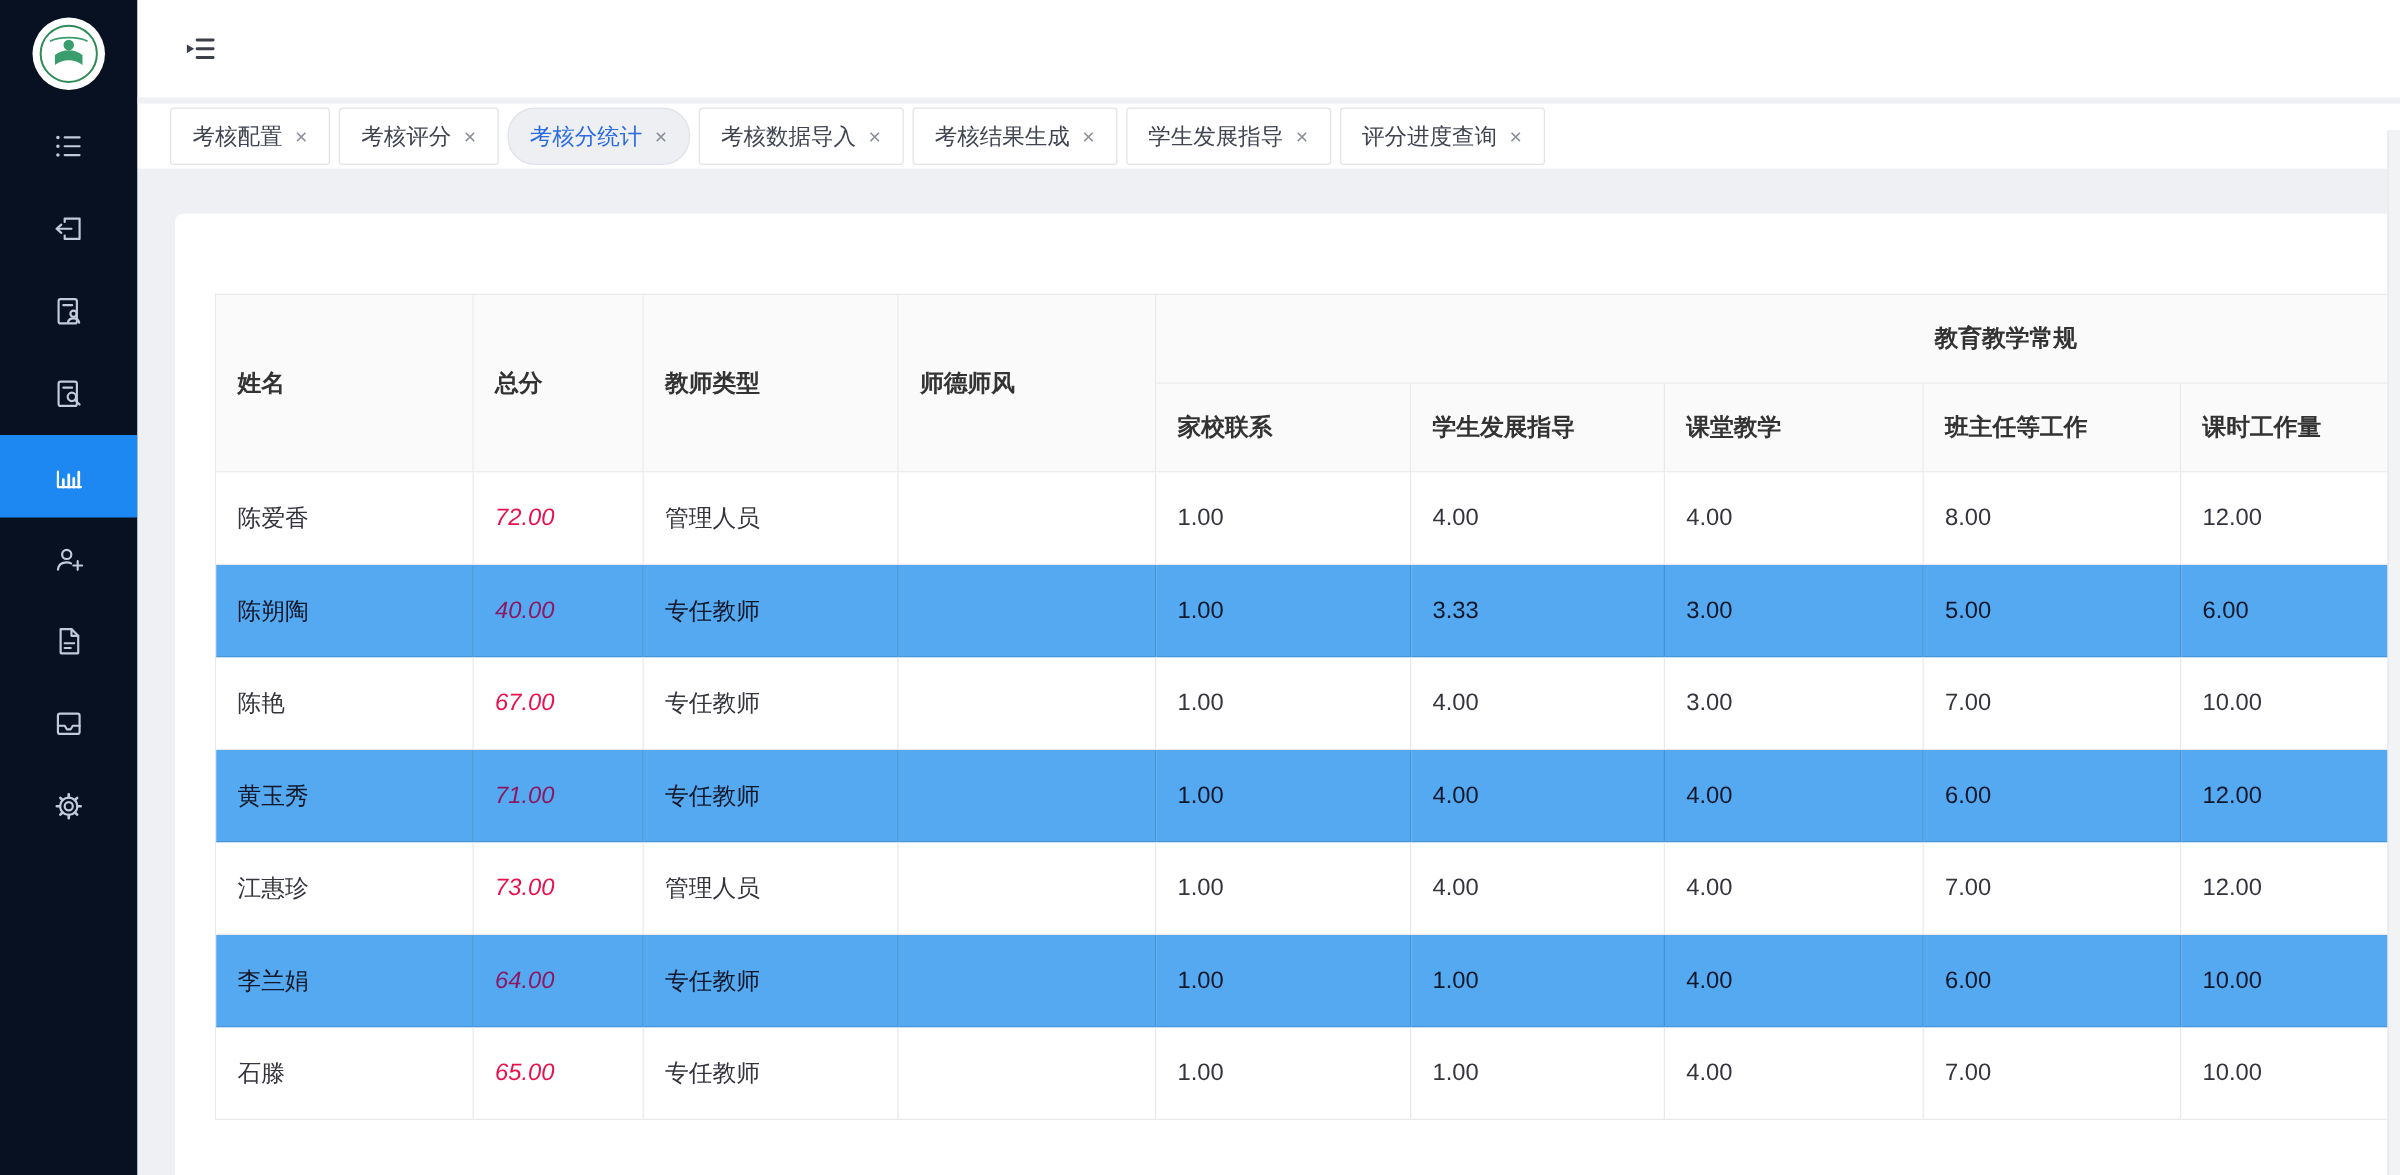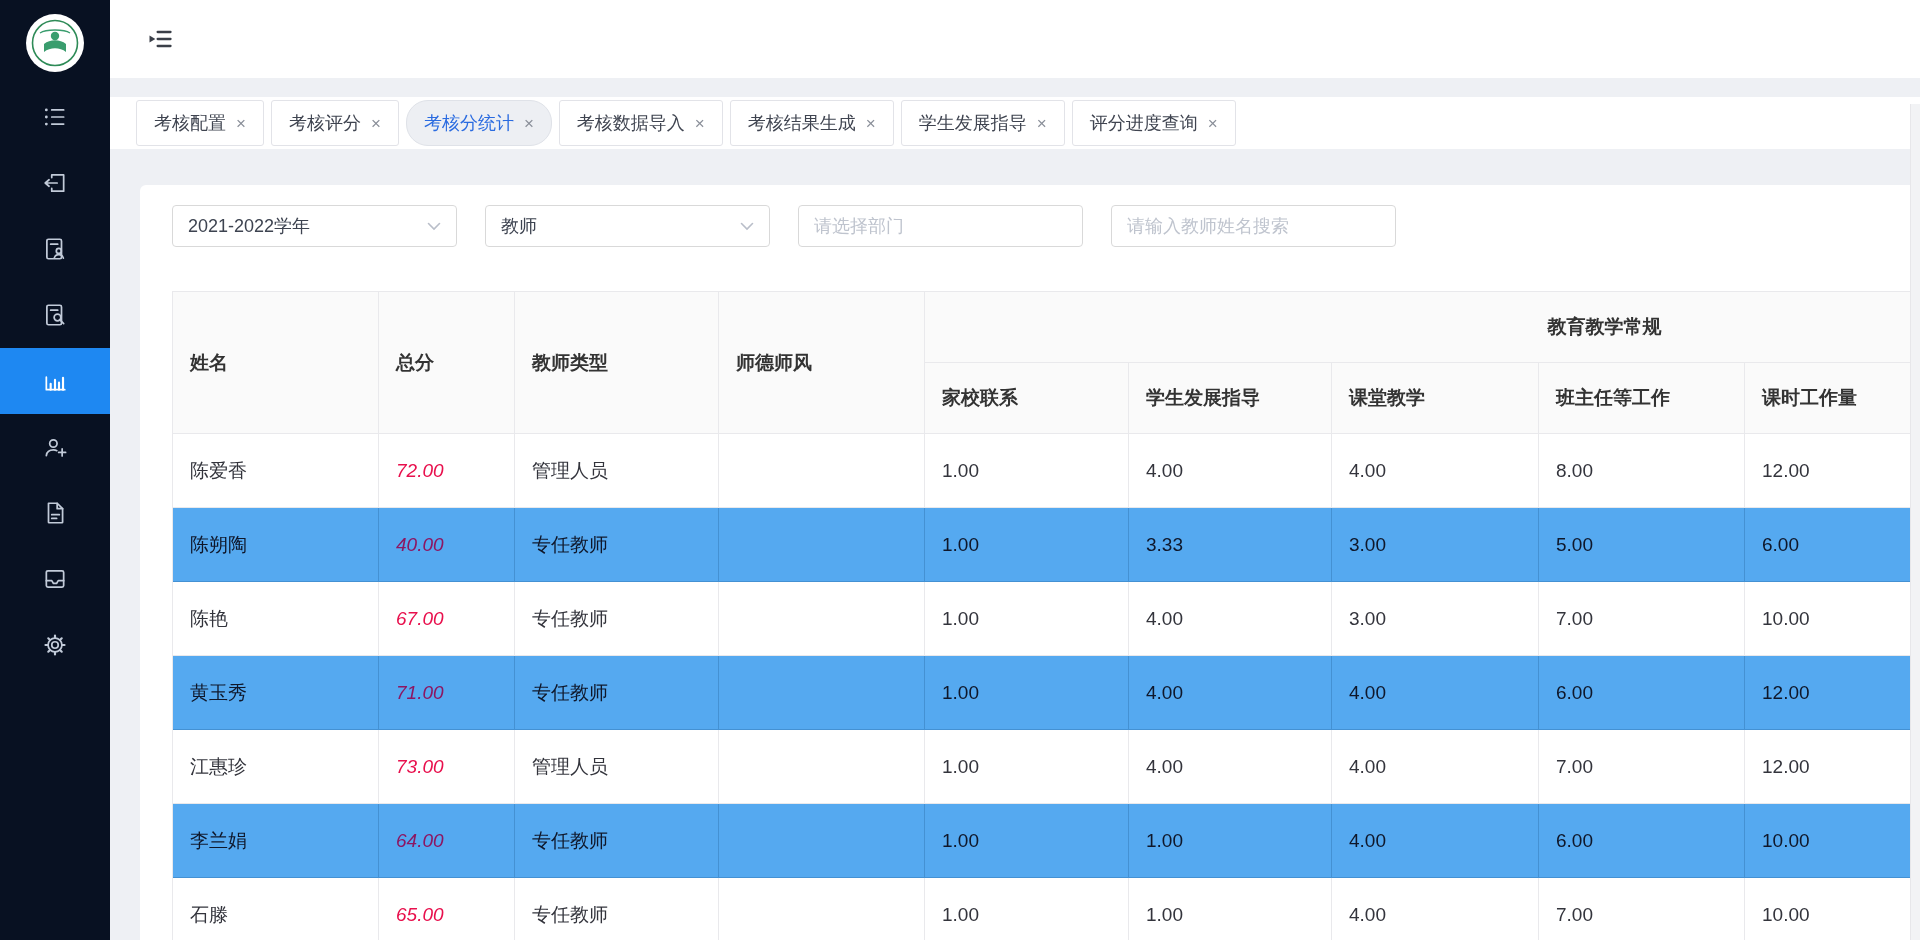--- a/index.html
+++ b/index.html
@@ -13,21 +13,21 @@
   .nav { margin-top:12px; width:100%; }
   .nav-item { width:100%; height:66px; display:flex; align-items:center; justify-content:center; color:#c2cbd9; cursor:pointer; }
   .nav-item.active { background:var(--accent-blue); color:#ffffff; }
   .nav-item svg { display:block; }
 
   
   .main { flex:1; display:flex; flex-direction:column; min-width:0; }
   .topbar { height:83px; background:#fff; border-bottom:5px solid #eef0f4; display:flex; align-items:center; padding-left:36px; }
   .collapse { color:#3a3f48; cursor:pointer; display:flex; }
 
-  .tabbar { height:52px; background:#fff; display:flex; align-items:center; padding-left:26px;margin-top:14px; }
+  .tabbar { height:52px; background:#fff; display:flex; align-items:center; padding-left:26px; }
   .tab { display:flex; align-items:center; height:46px; padding:0 17px; margin-right:7px; background:#fff; border:1px solid #e2e3e8; border-radius:3px; color:#3f4450; cursor:pointer; white-space:nowrap; }
   .tab .tab-close { margin-left:10px; color:#8a8f99; font-size:17px; line-height:1; }
   .tab.active { background:#edeff3; color:var(--tab-active); border-color:#dfe2e8;border-radius:22px; }
 
   .page { flex:1; background:#eef0f4; padding:36px 0 0 30px; position:relative; min-height:0; }
   .card { background:#fff; border-radius:6px 0 0 0; height:100%; padding:20px 0 0 32px; overflow:hidden; }
 
   
   .filters { display:flex; gap:28px; }
   .f-box { width:285px; height:42px; border:1px solid #d9d9d9; border-radius:4px; background:#fff; display:flex; align-items:center; justify-content:space-between; padding:0 15px; color:#3d4350; cursor:pointer; }
@@ -185,40 +185,20 @@
           <span class="tab-close">×</span>
         </div>
         <div class="tab">
           <span class="tab-label">评分进度查询</span>
           <span class="tab-close">×</span>
         </div>
       </div>
 
     <div class="page">
       <div class="card">
-        <div class="filters">
-            <div class="f-box">
-              <span class="f-val">2021-2022学年</span>
-              <span class="chev">
-                <svg width="14" height="9" viewBox="0 0 14 9" fill="none" stroke="currentColor" stroke-width="1.6" stroke-linecap="round">
-                  <path d="M1.5 1.5 L7 7 L12.5 1.5"></path>
-                </svg>
-              </span>
-            </div>
-            <div class="f-box">
-              <span class="f-val">教师</span>
-              <span class="chev">
-                <svg width="14" height="9" viewBox="0 0 14 9" fill="none" stroke="currentColor" stroke-width="1.6" stroke-linecap="round">
-                  <path d="M1.5 1.5 L7 7 L12.5 1.5"></path>
-                </svg>
-              </span>
-            </div>
-            <input class="f-input" type="text" placeholder="请选择部门" style="">
-            <input class="f-input" type="text" placeholder="请输入教师姓名搜索" style="">
-          </div>
         <div class="table-wrap">
           <table>
             <colgroup>
                 <col style="width: 206px;">
                 <col style="width: 136px;">
                 <col style="width: 204px;">
                 <col style="width: 206px;">
                 <col style="width: 204px;">
                 <col style="width: 203px;">
                 <col style="width: 207px;">

